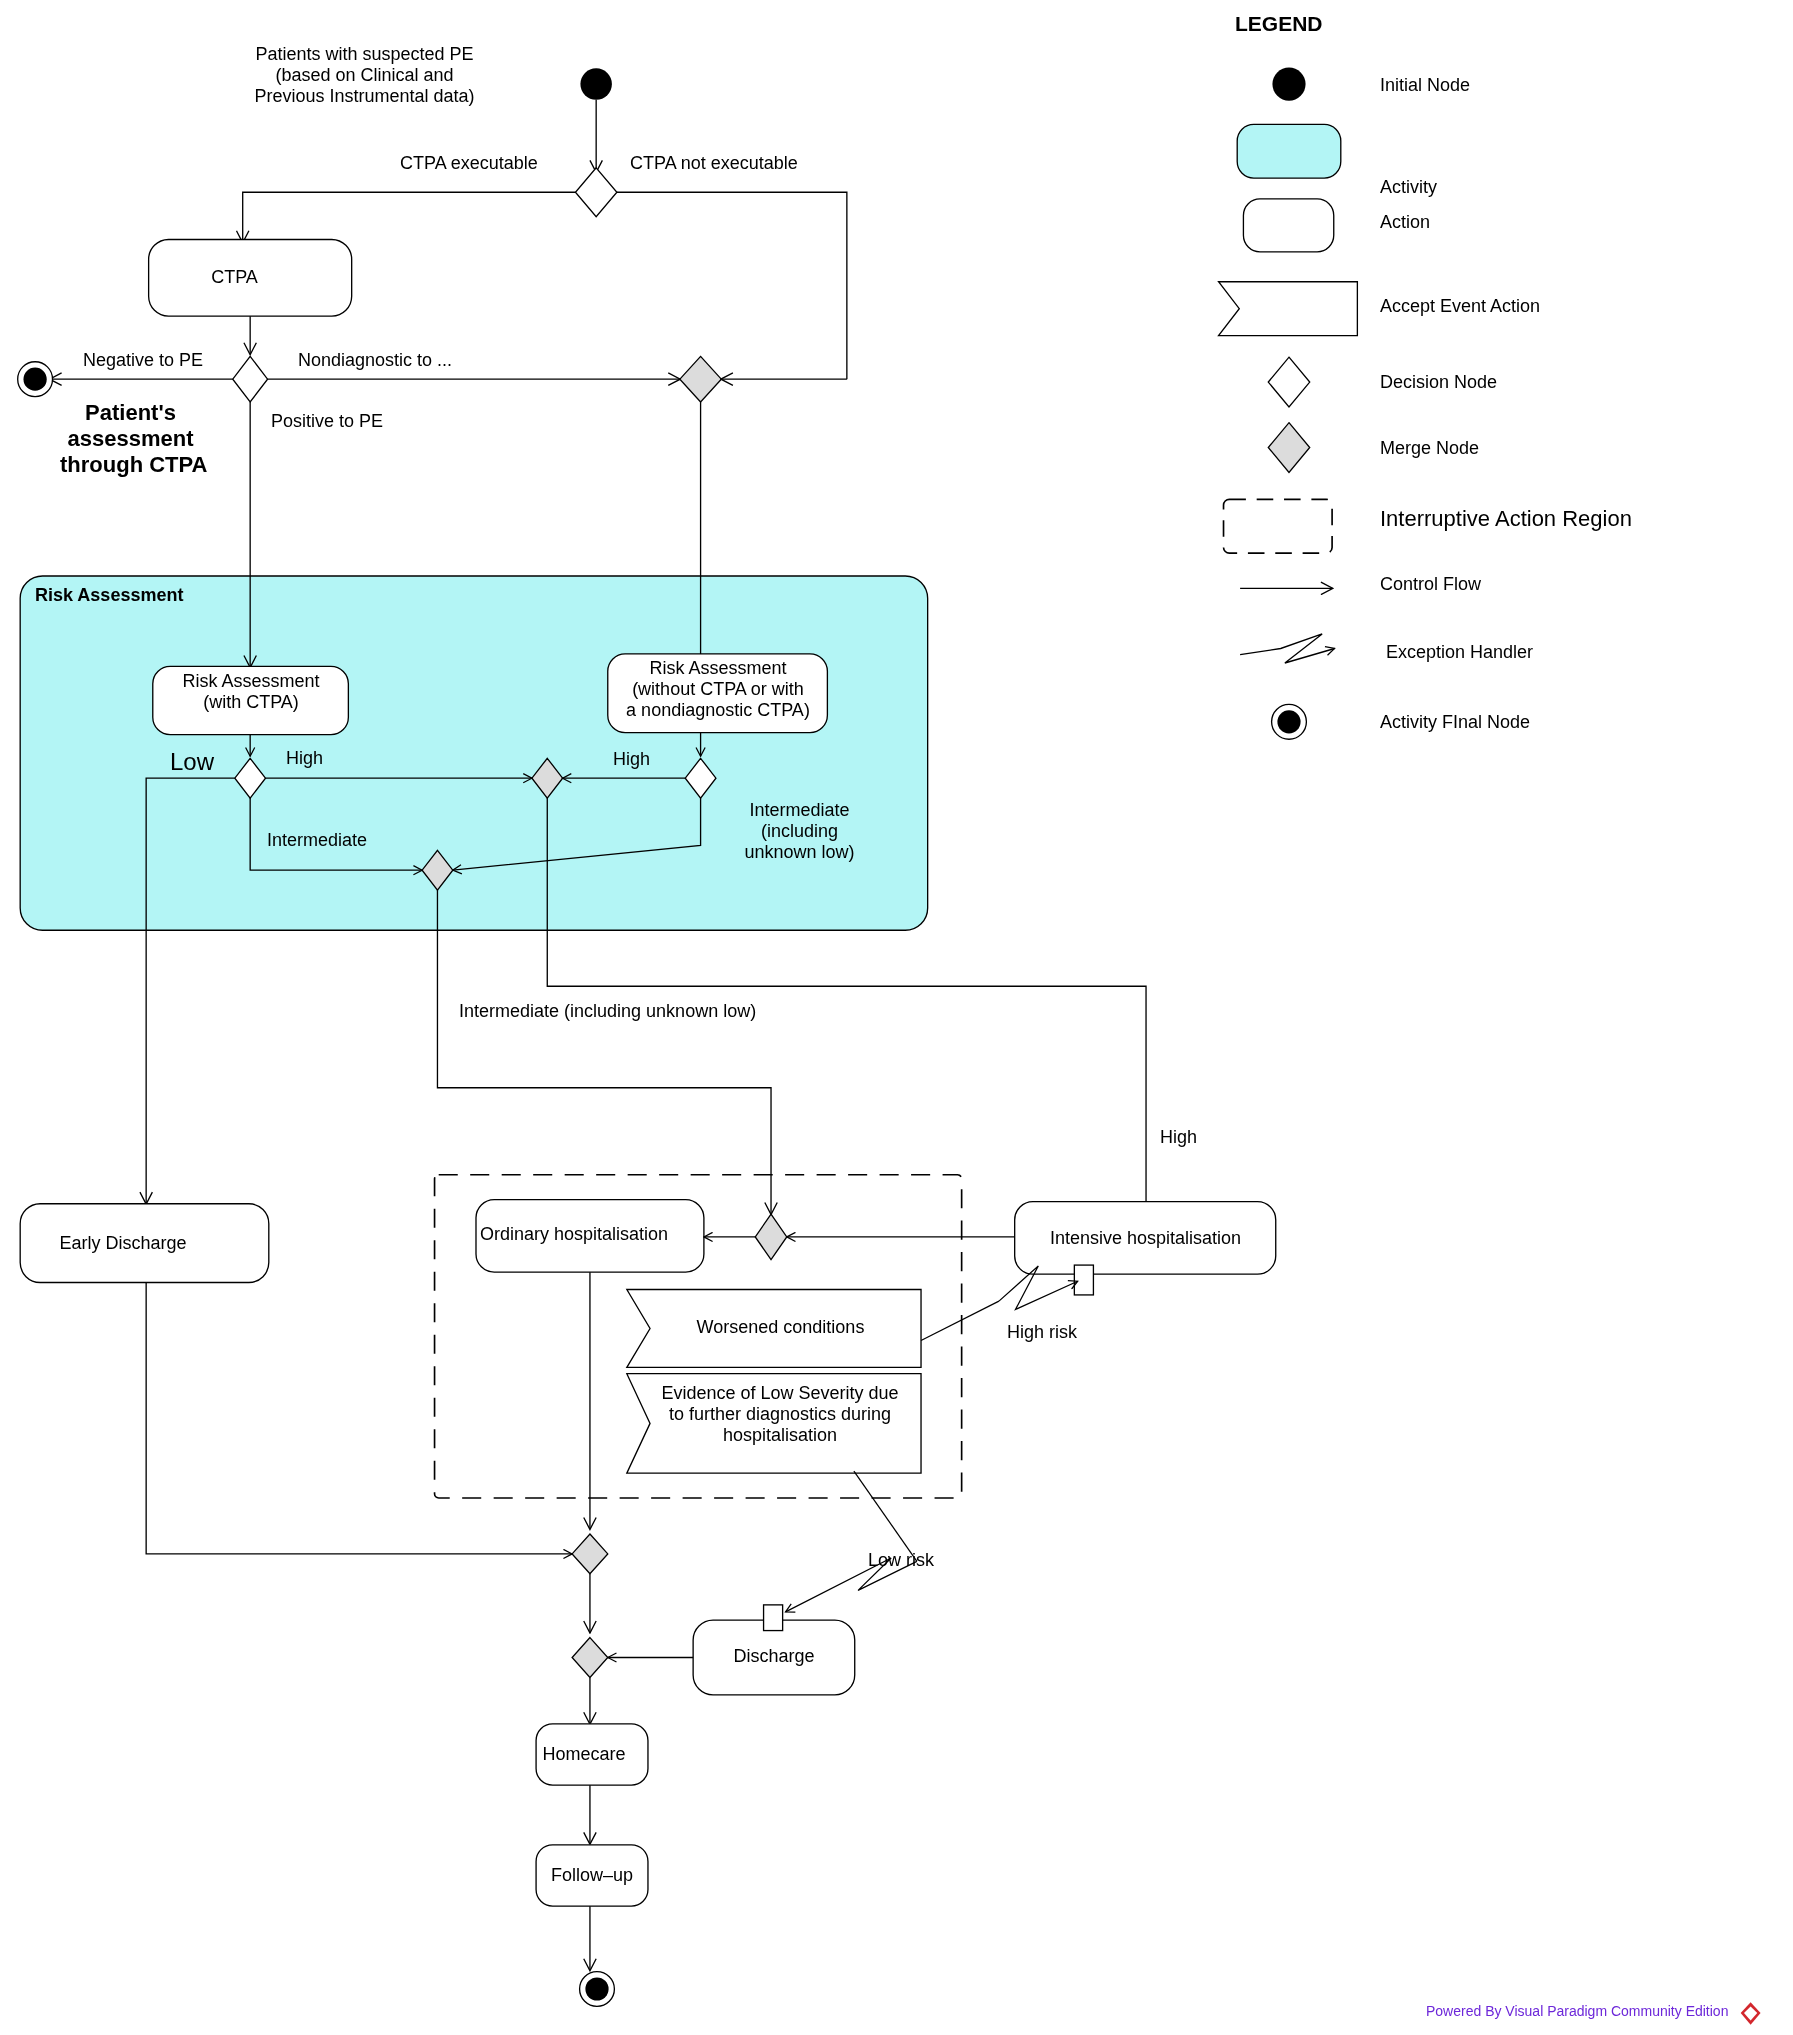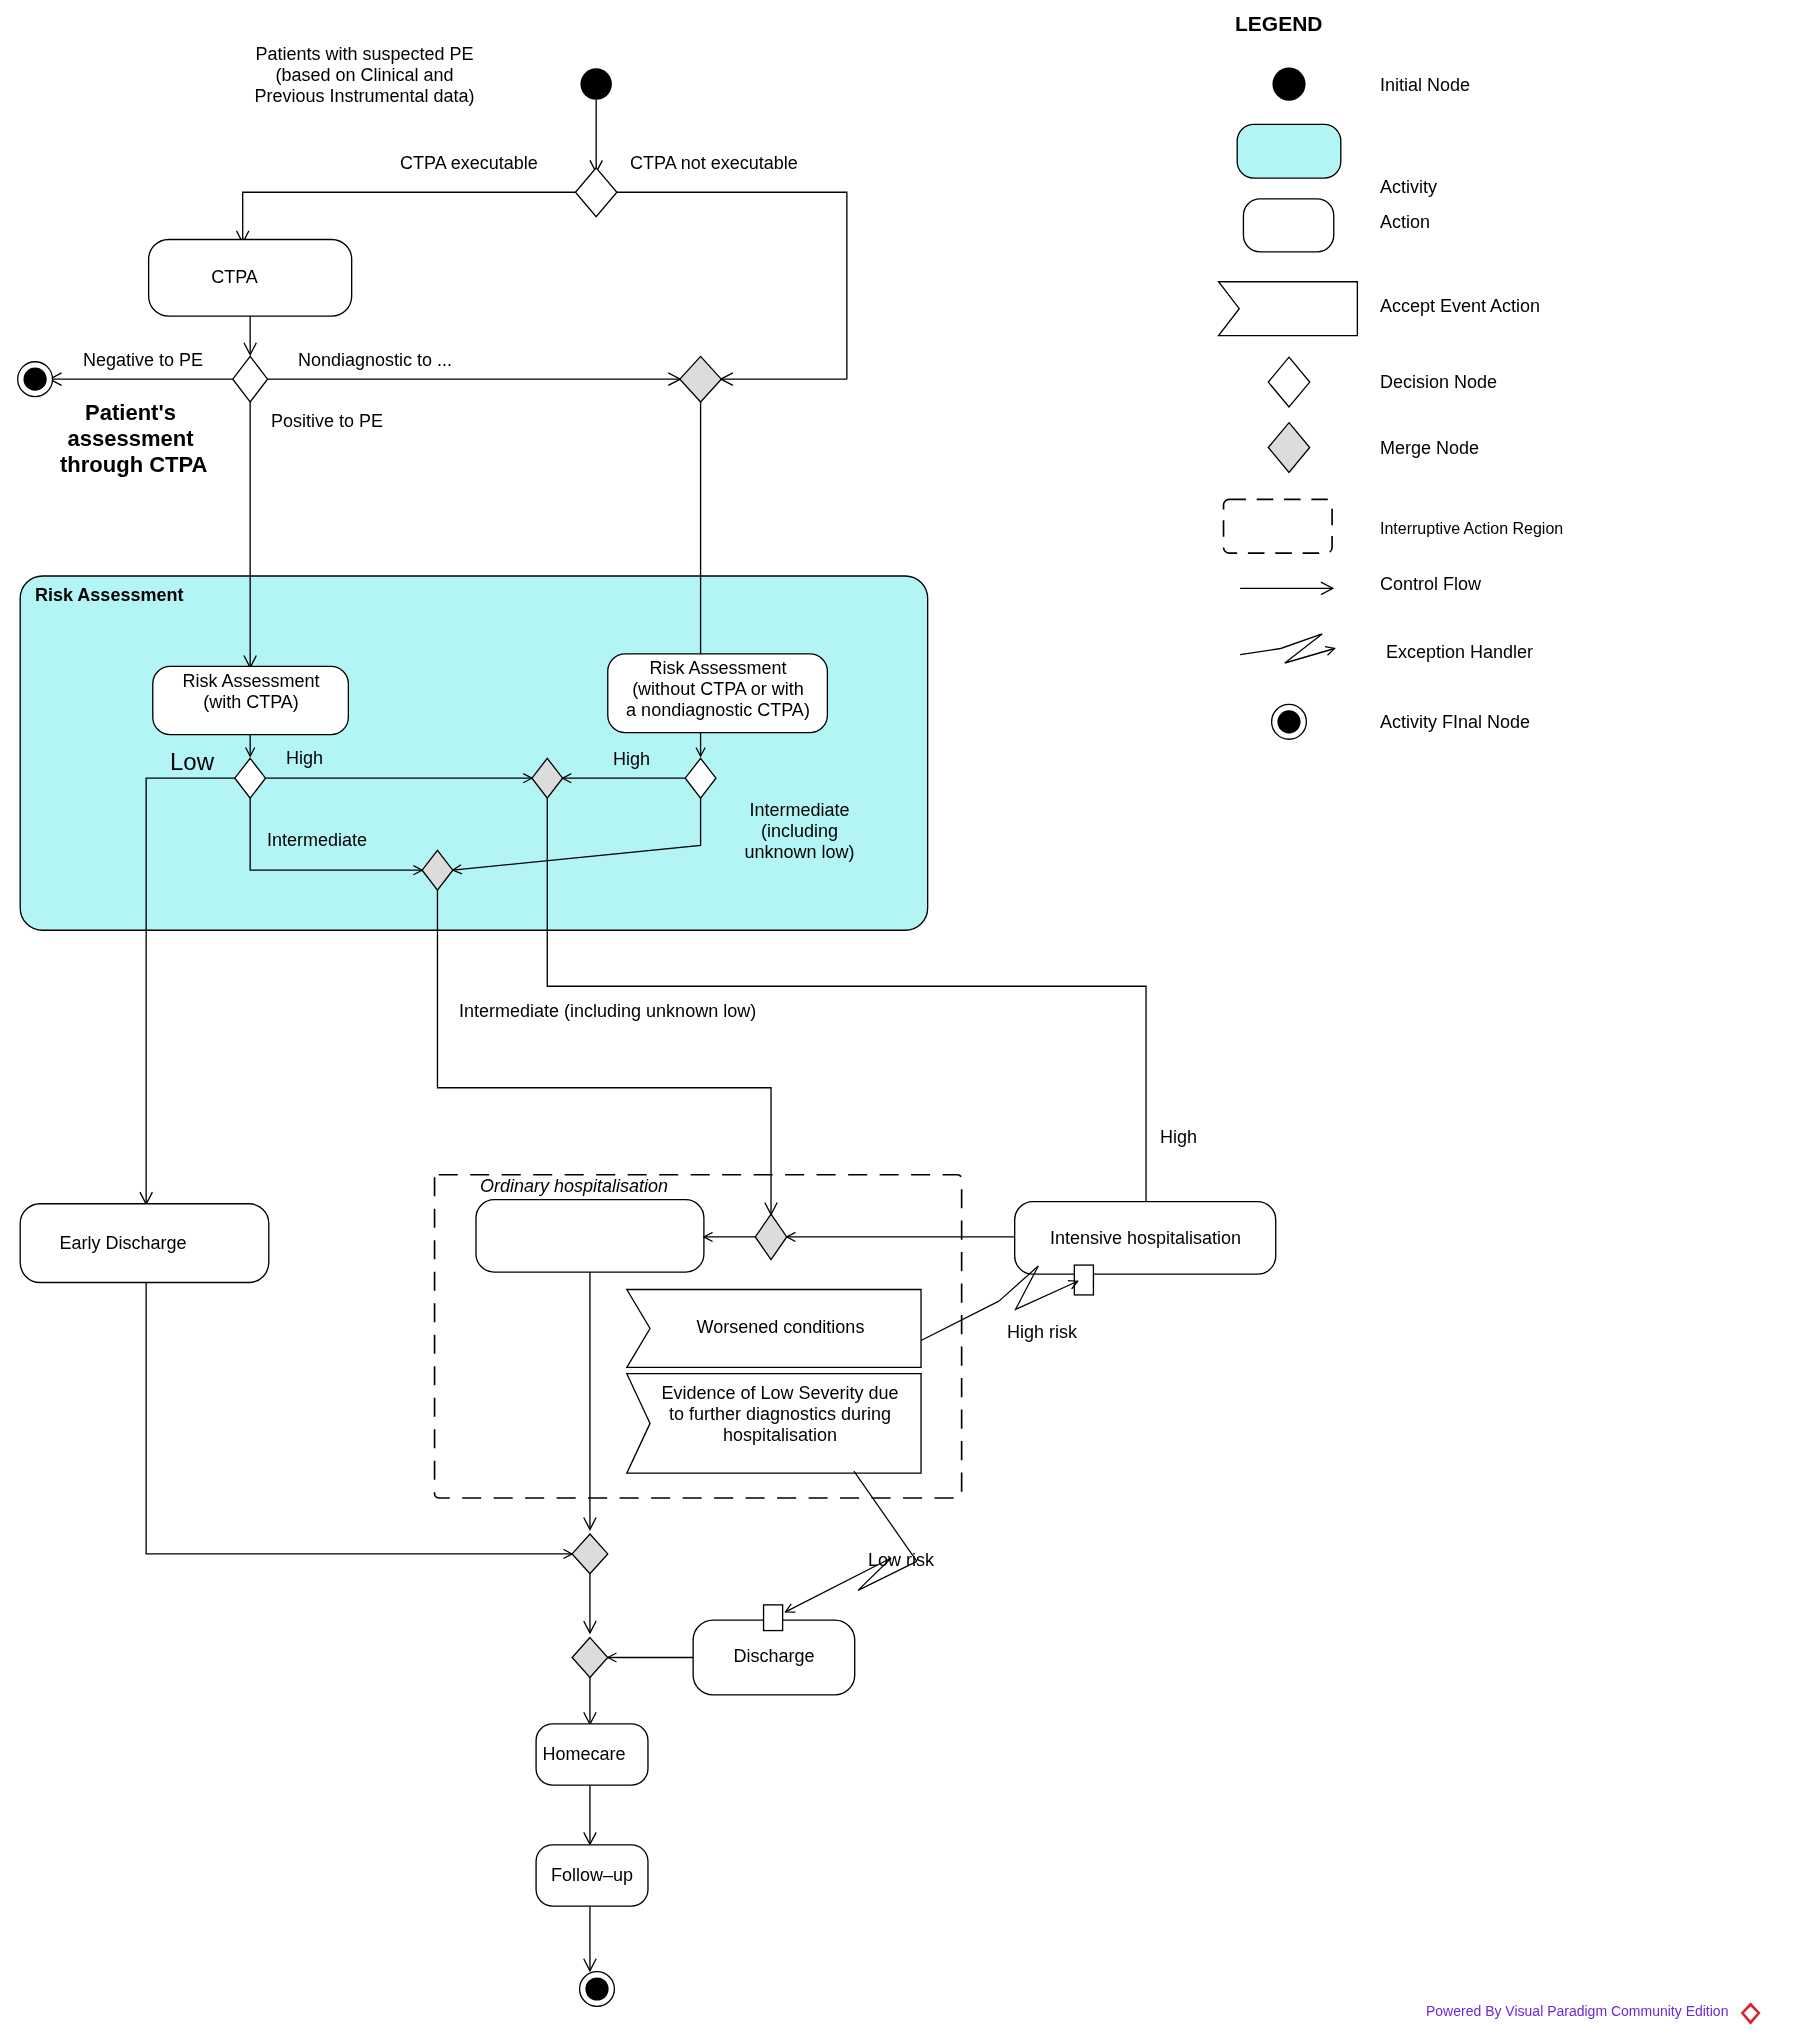--- a/index.html
+++ b/index.html
@@ -204,21 +204,21 @@
   <div class="lbl ctr" style="left:729px;top:800px;width:141px;font-size:18px;">Intermediate
 (including
 unknown low)</div>
 
   <div class="lbl" style="left:459px;top:1001px;font-size:18px;">Intermediate (including unknown low)</div>
 
   <div class="lbl" style="left:1160px;top:1127px;font-size:18px;">High</div>
 
   <div class="lbl ctr" style="left:20px;top:1233px;width:206px;font-size:18px;">Early Discharge</div>
 
-  <div class="lbl ctr" style="left:476px;top:1176px;width:196px;font-size:18px;font-style:italic;">Ordinary hospitalisation</div>
+  <div class="lbl ctr" style="left:476px;top:1224px;width:196px;font-size:18px;">Ordinary hospitalisation</div>
 
   <div class="lbl ctr" style="left:1015px;top:1228px;width:261px;font-size:18px;">Intensive hospitalisation</div>
 
   <div class="lbl ctr" style="left:650px;top:1317px;width:261px;font-size:18px;">Worsened conditions</div>
 
   <div class="lbl ctr" style="left:643px;top:1383px;width:274px;font-size:18px;">Evidence of Low Severity due
 to further diagnostics during
 hospitalisation</div>
 
   <div class="lbl" style="left:1007px;top:1322px;font-size:18px;">High risk</div>
@@ -232,21 +232,21 @@
   <div class="lbl ctr" style="left:536px;top:1865px;width:112px;font-size:18px;">Follow–up</div>
 
   <div class="lbl bold" style="left:1235px;top:12.4px;font-size:21px;">LEGEND</div>
 
   <div class="lbl" style="left:1380px;top:75px;font-size:18px;">Initial Node</div>
   <div class="lbl" style="left:1380px;top:141px;font-size:18px;margin-top:36px;">Activity</div>
   <div class="lbl" style="left:1380px;top:212px;font-size:18px;">Action</div>
   <div class="lbl" style="left:1380px;top:296px;font-size:18px;">Accept Event Action</div>
   <div class="lbl" style="left:1380px;top:372px;font-size:18px;">Decision Node</div>
   <div class="lbl" style="left:1380px;top:438px;font-size:18px;">Merge Node</div>
-  <div class="lbl" style="left:1380px;top:520px;font-size:16px;">Interruptive Action Region</div>
+  <div class="lbl" style="left:1380px;top:506px;font-size:22px;">Interruptive Action Region</div>
   <div class="lbl" style="left:1380px;top:574px;font-size:18px;">Control Flow</div>
   <div class="lbl" style="left:1386px;top:642px;font-size:18px;">Exception Handler</div>
   <div class="lbl" style="left:1380px;top:712px;font-size:18px;">Activity FInal Node</div>
 
   <div class="lbl" style="left:1426px;top:2003px;font-size:14px;color:#6d28d9;">Powered By Visual Paradigm Community Edition</div>
 
 </div>
 
 
 </body></html>

